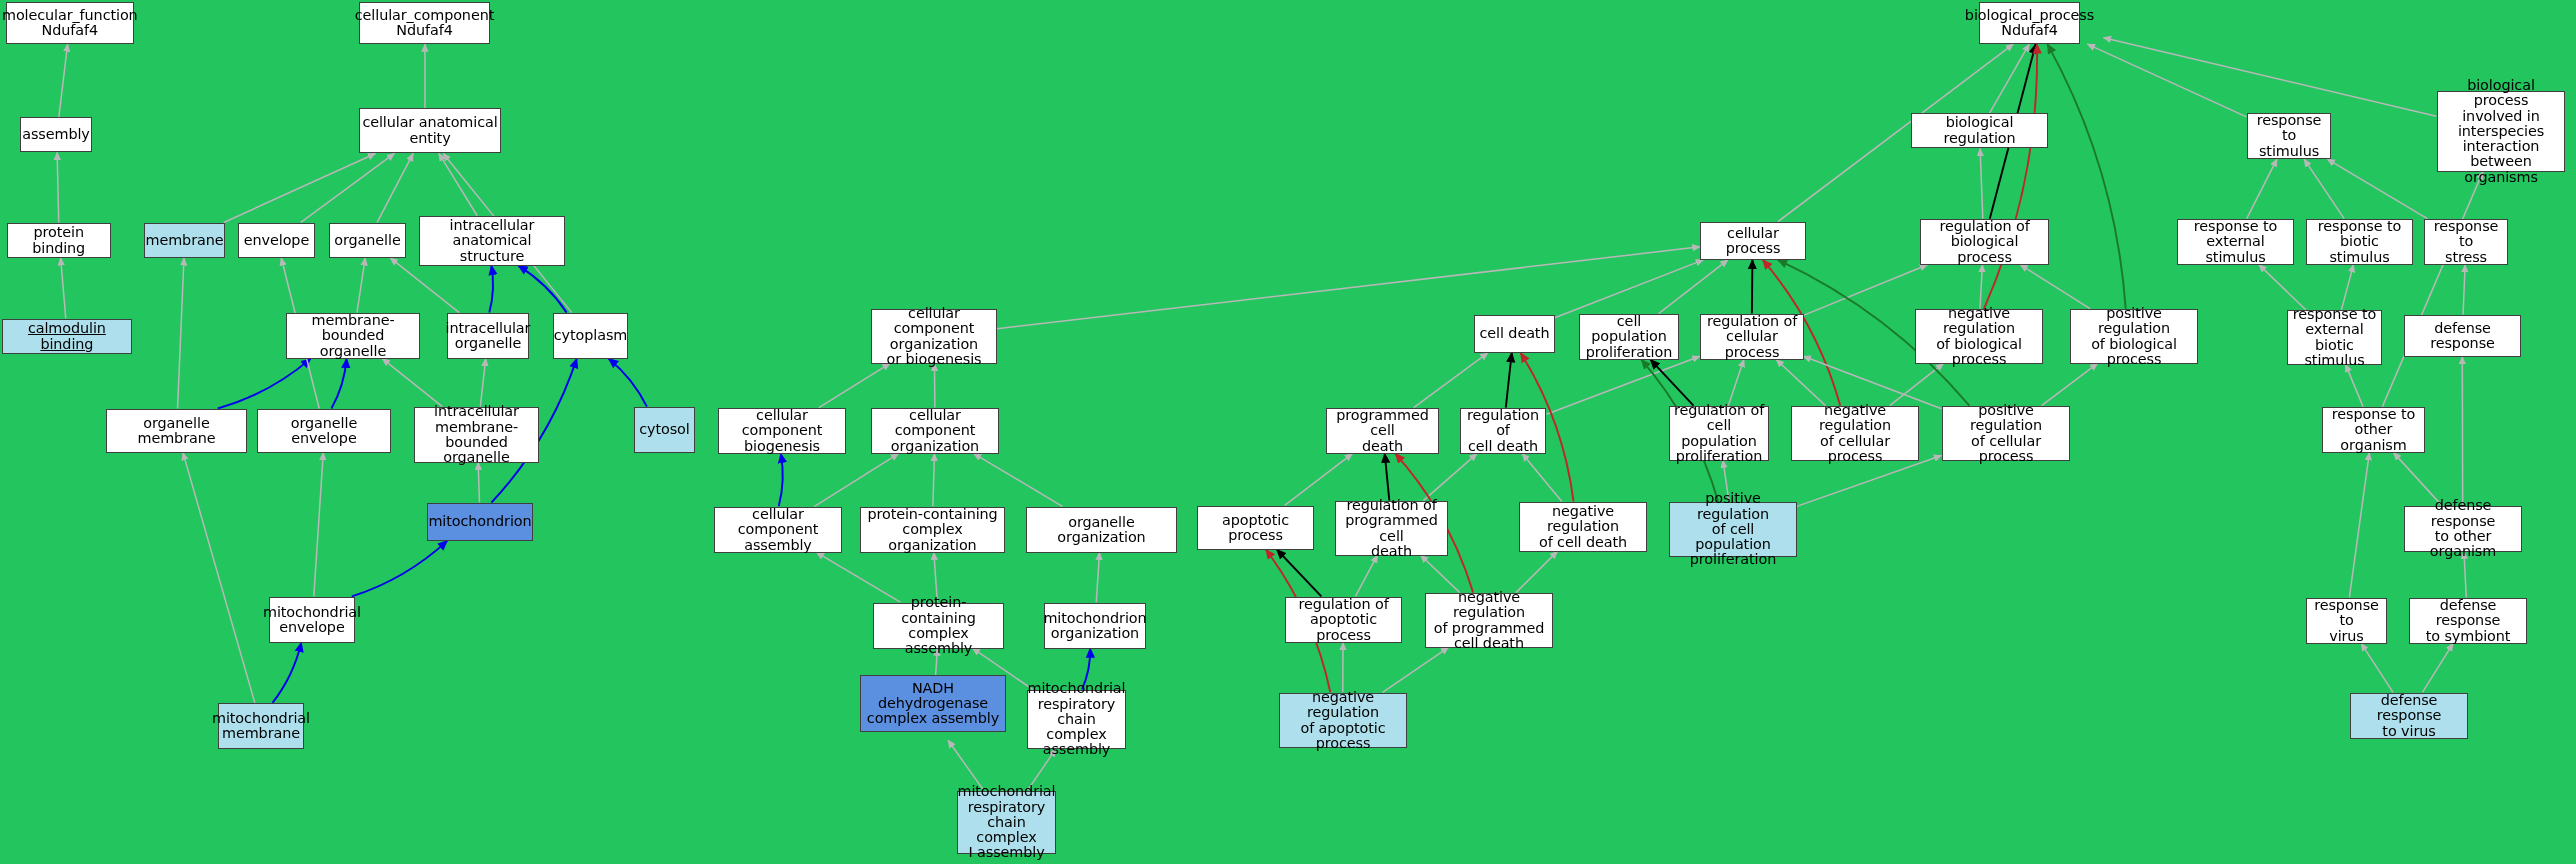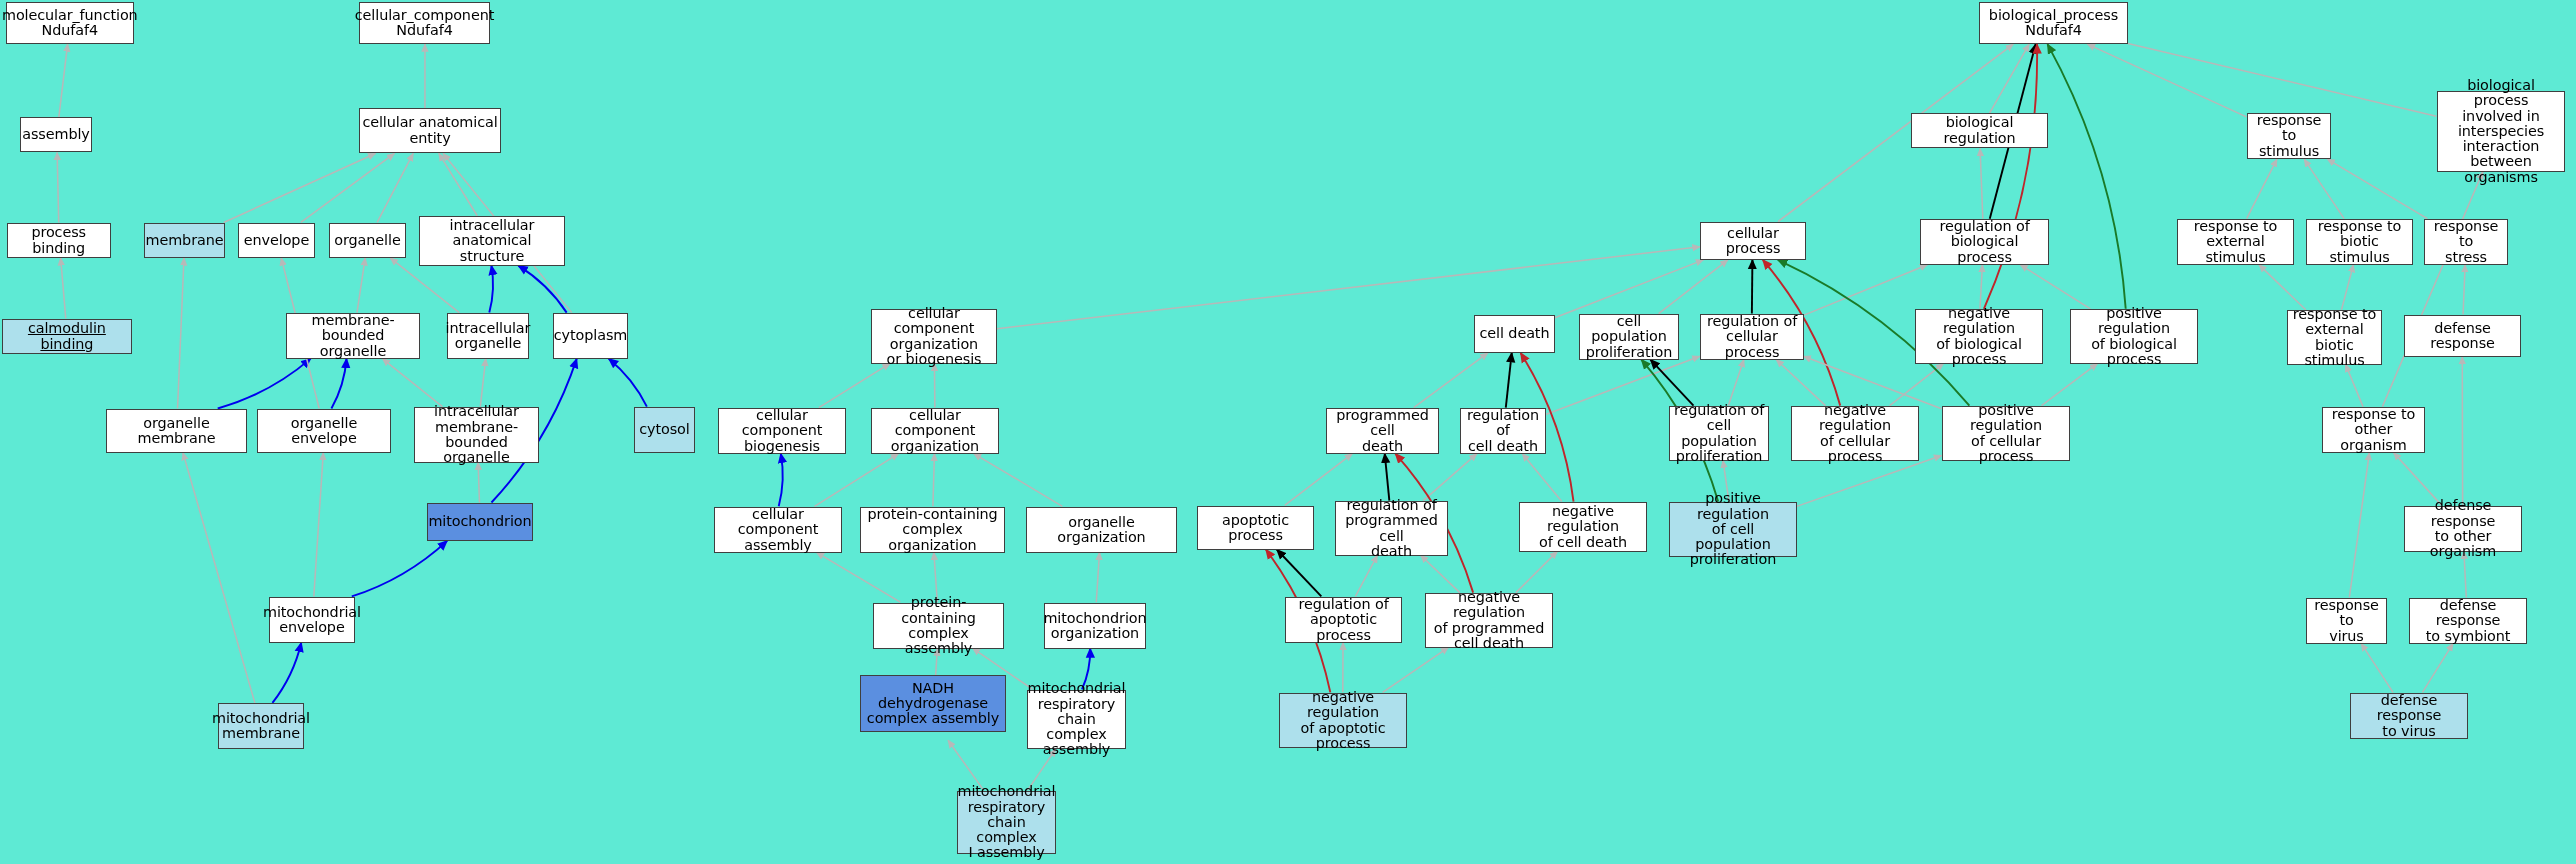--- a/index.html
+++ b/index.html
@@ -1,17 +1,17 @@
 <!DOCTYPE html>
 <html><head>
 <meta charset="utf-8">
 <style>
   html,body{margin:0;padding:0;background:#ffffff;}
   body{font-family:"DejaVu Sans","Liberation Sans",sans-serif;}
-  #stage{position:relative;width:2576px;height:864px;background:#5eead4;overflow:hidden;}
+  #stage{position:relative;width:2576px;height:864px;background:#22c55e;overflow:hidden;}
   svg#edges{position:absolute;left:0;top:0;width:2576px;height:864px;}
   .node{
     position:absolute;
     box-sizing:border-box;
     border:1.9px solid #3f3f3f;
     background:#ffffff;
     color:#000;
     display:flex;
     align-items:center;
     justify-content:center;
@@ -141,21 +141,21 @@
       <path d="M2567.4402985074626,527 L2567.054726368159,372" fill="none" stroke="#b8b8b8" stroke-width="1.6" marker-end="url(#ar-is_a)"></path>
       <path d="M2449.316582914573,623 L2470.183417085427,472" fill="none" stroke="#b8b8b8" stroke-width="1.6" marker-end="url(#ar-is_a)"></path>
       <path d="M2571.25,623 L2568.75,575" fill="none" stroke="#b8b8b8" stroke-width="1.6" marker-end="url(#ar-is_a)"></path>
       <path d="M2494.8636363636365,722 L2461.6363636363635,671" fill="none" stroke="#b8b8b8" stroke-width="1.6" marker-end="url(#ar-is_a)"></path>
       <path d="M2525.530303030303,722 L2557.469696969697,671" fill="none" stroke="#b8b8b8" stroke-width="1.6" marker-end="url(#ar-is_a)"></path>
     </svg>
   <div id="nodes">
       <div class="node" style="left: 5.8px; top: 1.9px; width: 128px; height: 42px;">molecular_function
 Ndufaf4</div>
       <div class="node" style="left: 20px; top: 117px; width: 72px; height: 35px;">assembly</div>
-      <div class="node" style="left: 6.7px; top: 223px; width: 104px; height: 35px;">process binding</div>
+      <div class="node" style="left: 6.7px; top: 223px; width: 104px; height: 35px;">protein binding</div>
       <div class="node light" style="left: 1.9px; top: 319px; width: 130px; height: 35px; text-decoration: underline;">calmodulin binding</div>
       <div class="node" style="left: 359px; top: 1.9px; width: 131px; height: 42px;">cellular_component
 Ndufaf4</div>
       <div class="node" style="left: 359px; top: 108px; width: 142px; height: 45px;">cellular anatomical
 entity</div>
       <div class="node light" style="left: 144px; top: 223px; width: 81px; height: 35px;">membrane</div>
       <div class="node" style="left: 238px; top: 223px; width: 77px; height: 35px;">envelope</div>
       <div class="node" style="left: 329px; top: 223px; width: 77px; height: 35px;">organelle</div>
       <div class="node" style="left: 419px; top: 216px; width: 146px; height: 50px;">intracellular
 anatomical structure</div>
@@ -230,21 +230,21 @@
 proliferation</div>
       <div class="node" style="left: 1791px; top: 406px; width: 128px; height: 55px;">negative regulation
 of cellular
 process</div>
       <div class="node" style="left: 1942px; top: 406px; width: 128px; height: 55px;">positive regulation
 of cellular
 process</div>
       <div class="node light" style="left: 1669px; top: 502px; width: 128px; height: 55px;">positive regulation
 of cell population
 proliferation</div>
-      <div class="node" style="left: 1979px; top: 1.9px; width: 149px; height: 42px;">biological_process
+      <div class="node" style="left: 1979px; top: 1.9px; width: 101px; height: 42px;">biological_process
 Ndufaf4</div>
       <div class="node" style="left: 1911px; top: 113px; width: 137px; height: 35px;">biological regulation</div>
       <div class="node" style="left: 1920px; top: 219px; width: 129px; height: 46px;">regulation of
 biological process</div>
       <div class="node" style="left: 1915px; top: 309px; width: 128px; height: 55px;">negative regulation
 of biological
 process</div>
       <div class="node" style="left: 2070px; top: 309px; width: 128px; height: 55px;">positive regulation
 of biological
 process</div>

